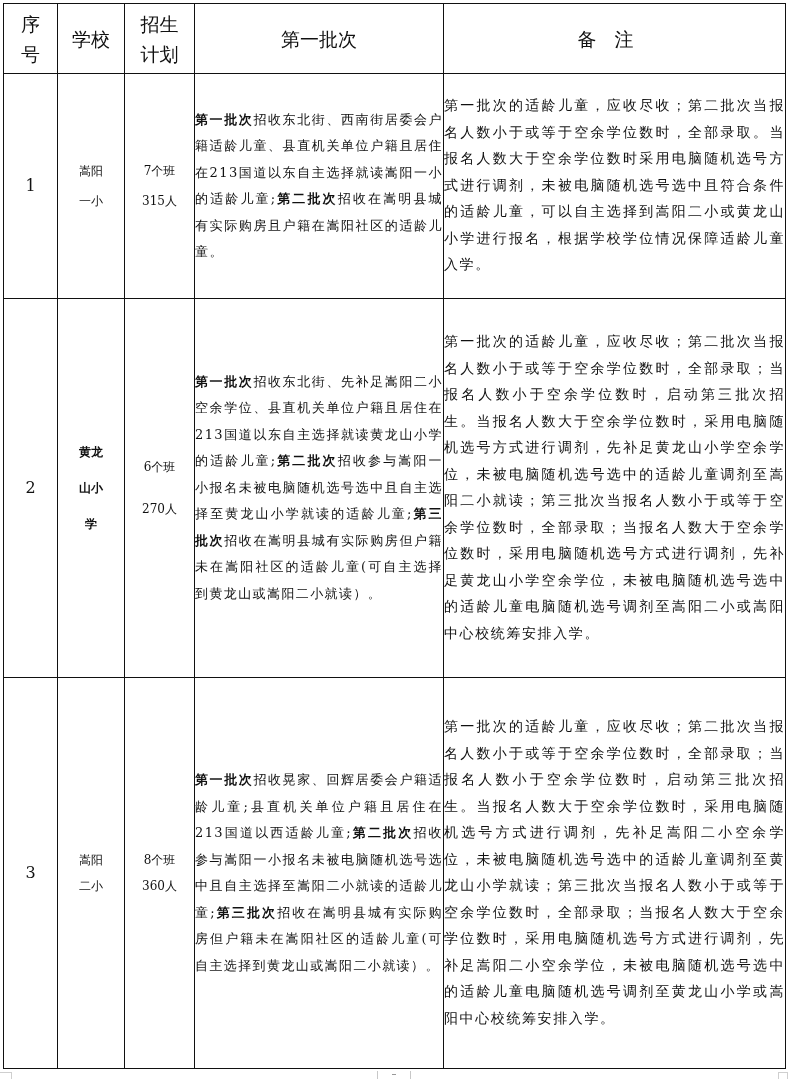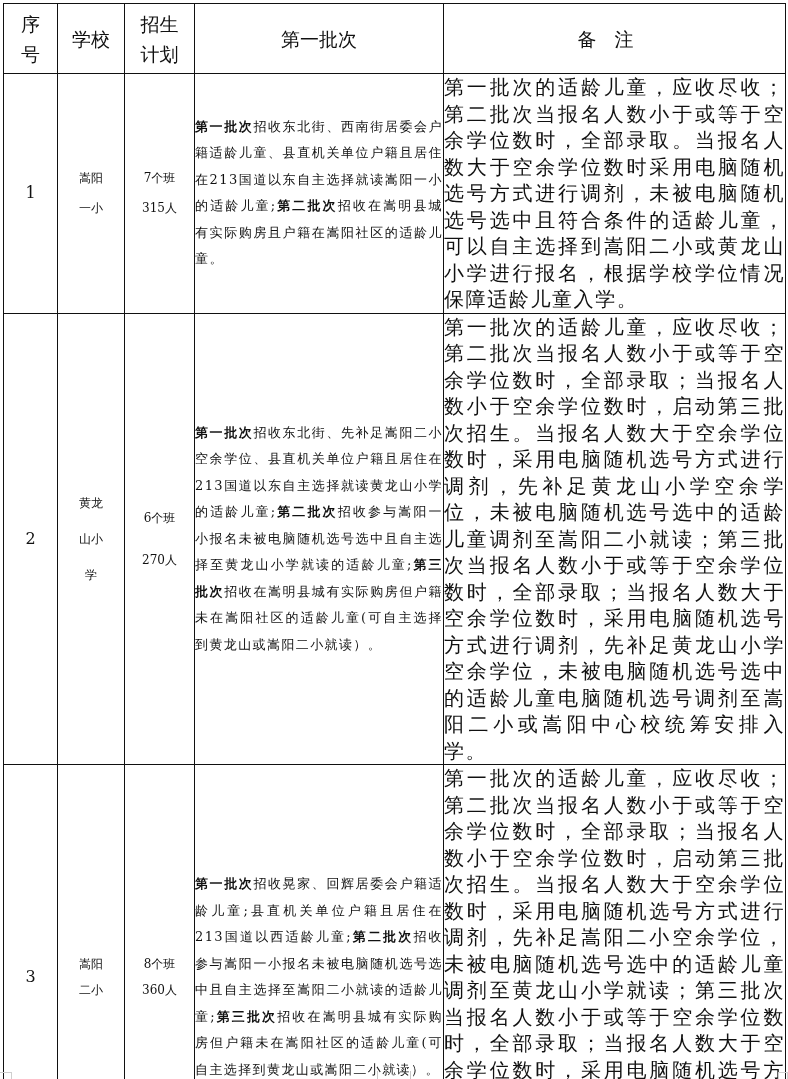--- a/index.html
+++ b/index.html
@@ -48,25 +48,25 @@
     }
     td.scope {
       padding: 0 10px 0 10px;
       font-size: 13px;
       line-height: 26.5px;
       letter-spacing: 1.4px;
       text-align: justify;
     }
     td.note {
       padding: 0 8px 0 10px;
-      font-size: 20px;
+      font-size: 14px;
       line-height: 26.5px;
       letter-spacing: 1.6px;
       text-align: justify;
-      font-family: Liberation Serif, serif;
+      font-family: Liberation Mono, monospace;
     }
     .b { font-weight: bold; }
     .remark-hdr { letter-spacing: 18px; }
     .page-marker {
       position: absolute;
       top: 1071px;
       left: 377px;
       width: 32px;
       height: 8px;
       border-left: 1px solid #c8c8c8;
@@ -138,21 +138,21 @@
       <td class="center">
         <div>7个班</div>
         <div>315人</div>
       </td>
       <td class="scope"><span class="b">第一批次</span><span>招收东北街、西南街居委会户籍适龄儿童、县直机关单位户籍且居住在213国道以东自主选择就读嵩阳一小的适龄儿童;</span><span class="b">第二批次</span><span>招收在嵩明县城有实际购房且户籍在嵩阳社区的适龄儿童。</span></td>
       <td class="note">第一批次的适龄儿童，应收尽收；第二批次当报名人数小于或等于空余学位数时，全部录取。当报名人数大于空余学位数时采用电脑随机选号方式进行调剂，未被电脑随机选号选中且符合条件的适龄儿童，可以自主选择到嵩阳二小或黄龙山小学进行报名，根据学校学位情况保障适龄儿童入学。</td>
     </tr>
 
     <tr class="row2">
       <td class="center num">2</td>
-      <td class="center" style="line-height:36px;">
+      <td class="center" style="line-height:36px;font-weight:bold;">
         <div>黄龙</div>
         <div>山小</div>
         <div>学</div>
       </td>
       <td class="center" style="line-height:42px;">
         <div>6个班</div>
         <div>270人</div>
       </td>
       <td class="scope"><span class="b">第一批次</span><span>招收东北街、先补足嵩阳二小空余学位、县直机关单位户籍且居住在213国道以东自主选择就读黄龙山小学的适龄儿童;</span><span class="b">第二批次</span><span>招收参与嵩阳一小报名未被电脑随机选号选中且自主选择至黄龙山小学就读的适龄儿童;</span><span class="b">第三批次</span><span>招收在嵩明县城有实际购房但户籍未在嵩阳社区的适龄儿童(可自主选择到黄龙山或嵩阳二小就读）。</span></td>
       <td class="note">第一批次的适龄儿童，应收尽收；第二批次当报名人数小于或等于空余学位数时，全部录取；当报名人数小于空余学位数时，启动第三批次招生。当报名人数大于空余学位数时，采用电脑随机选号方式进行调剂，先补足黄龙山小学空余学位，未被电脑随机选号选中的适龄儿童调剂至嵩阳二小就读；第三批次当报名人数小于或等于空余学位数时，全部录取；当报名人数大于空余学位数时，采用电脑随机选号方式进行调剂，先补足黄龙山小学空余学位，未被电脑随机选号选中的适龄儿童电脑随机选号调剂至嵩阳二小或嵩阳中心校统筹安排入学。</td>

